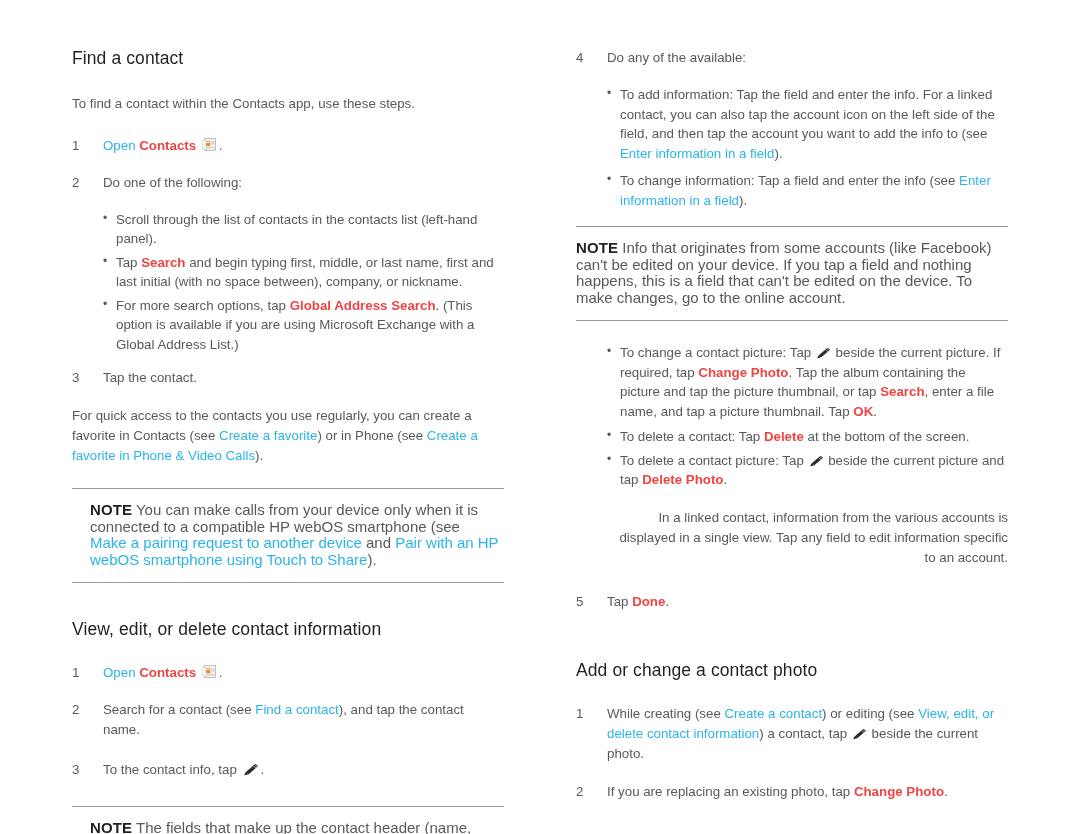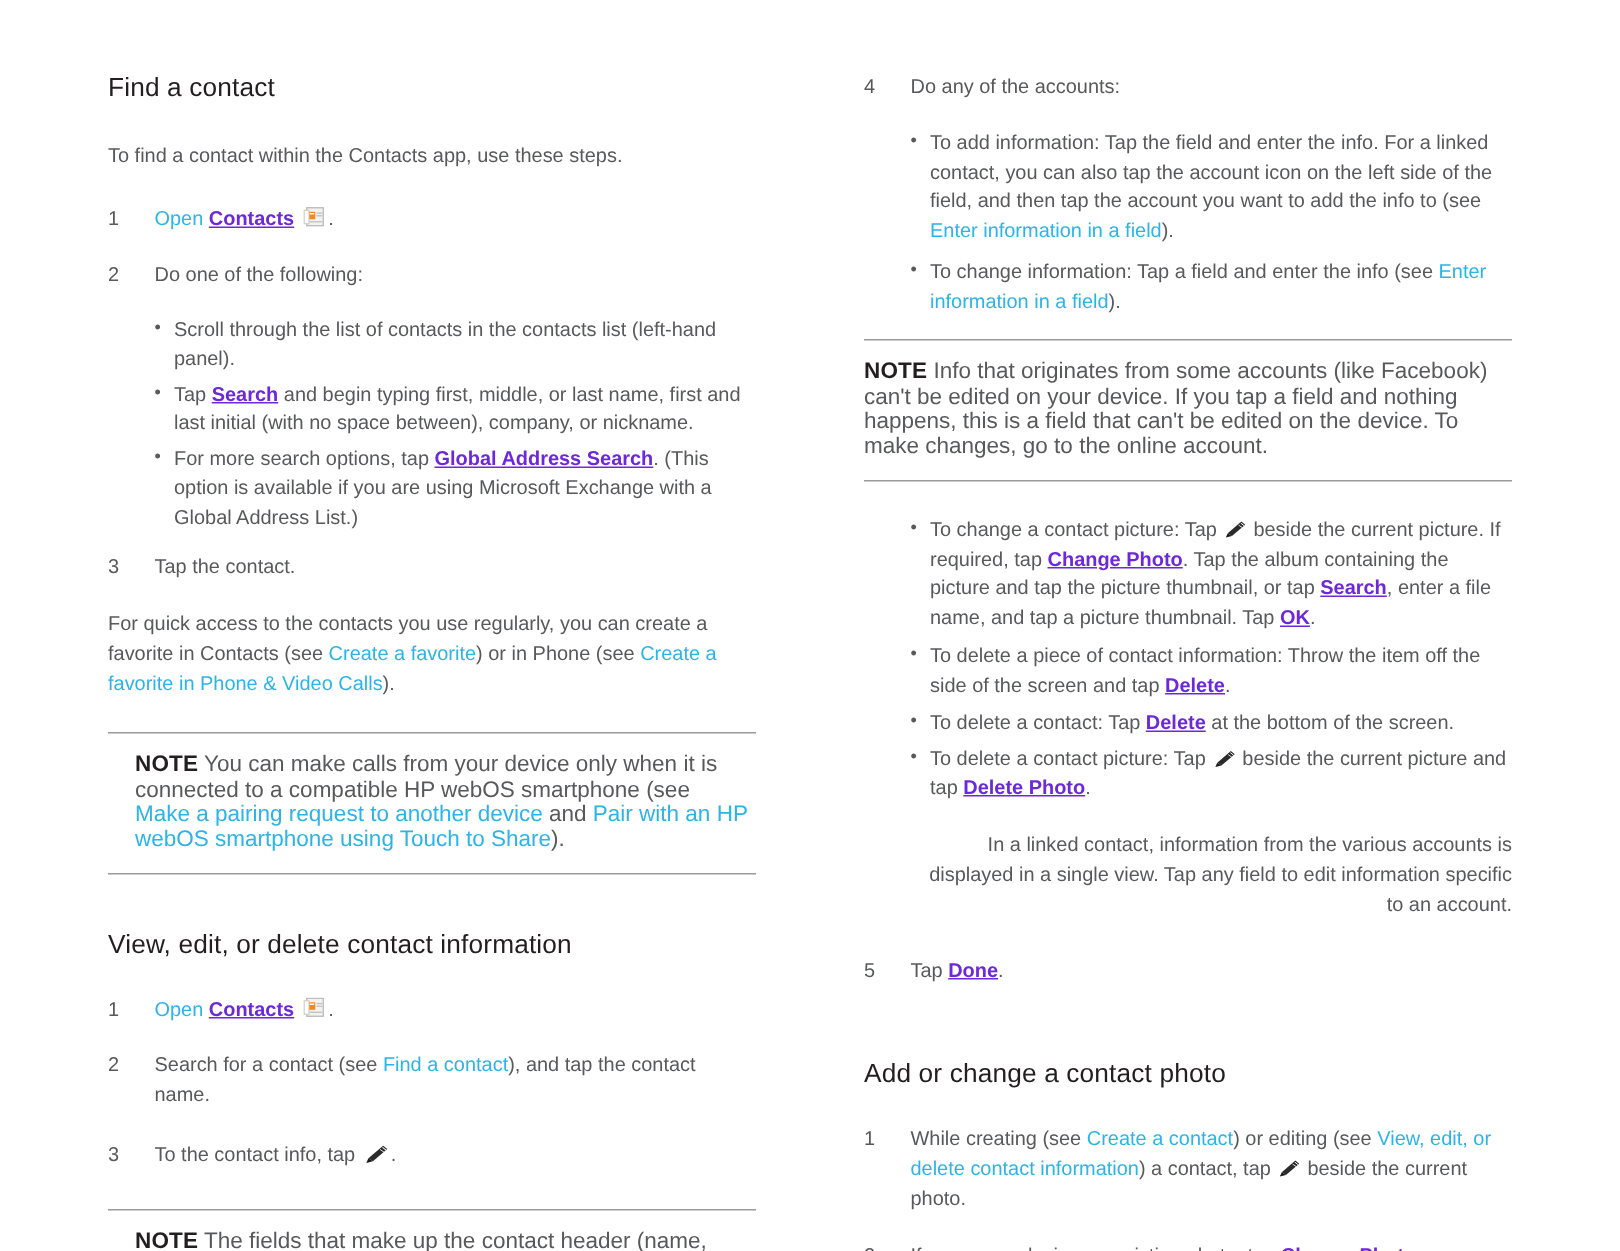--- a/index.html
+++ b/index.html
@@ -111,22 +111,21 @@
     color: #58595b;
   }
   .note .note-label {
     font-weight: bold;
     color: #231f20;
     letter-spacing: 0.1px;
   }
 
   b, strong, .b {
     font-weight: bold;
-    color: #6d28d9;
-    text-decoration: underline;
+    color: #ef4444;
   }
   a.lnk, .lnk {
     color: #2cb4e8;
     text-decoration: none;
   }
 
   
   .icon {
     display: inline-block;
     vertical-align: -2px;
@@ -267,21 +266,21 @@
       </div>
     </div>
 
   </div>
 
   <div class="col col-right">
 
     <ol class="steps">
       <li class="step tight">
         <span class="num">4</span>
-        <span>Do any of the accounts:</span>
+        <span>Do any of the available:</span>
       </li>
     </ol>
 
     <ul class="bullets indented" style="margin-top:12px;">
       <li class="bullet" style="margin-bottom:8px;">
         <span>To add information: Tap the field and enter the info.  For a linked contact, you can also tap the account icon on the left side of the field, and then tap the account you want to add the info to (see </span><span class="lnk">Enter information in a field</span><span>).</span>
       </li>
       <li class="bullet">
         <span>To change information: Tap a field and enter the info (see </span><span class="lnk">Enter information in a field</span><span>).</span>
       </li>
@@ -300,23 +299,20 @@
         <span>To change a contact picture: Tap </span><span class="icon icon-pencil-r">
           <svg viewBox="0 0 16 13" width="15" height="12">
             <polygon points="12.4,0.8 15.2,3.0 5.6,11.2 2.6,9.2" fill="#2b2b2b"></polygon>
             <polygon points="2.6,9.2 5.6,11.2 1.2,12.3" fill="#1a1a1a"></polygon>
             <line x1="12.0" y1="1.9" x2="14.4" y2="3.8" stroke="#ffffff" stroke-width="0.7"></line>
             <line x1="10.4" y1="3.3" x2="13.0" y2="5.1" stroke="#ffffff" stroke-width="0.6"></line>
           </svg>
         </span><span> beside the current picture. If required, tap </span><span class="b">Change Photo</span><span>. Tap the album containing the picture and tap the picture thumbnail, or tap </span><span class="b">Search</span><span>, enter a file name, and tap a picture thumbnail. Tap </span><span class="b">OK</span><span>.</span>
       </li>
 
-      <li class="bullet" style="margin-bottom:6px;">
-        <span>To delete a piece of contact information: Throw the item off the side of the screen and tap </span><span class="b">Delete</span><span>.</span>
-      </li>
 
       <li class="bullet">
         <span>To delete a contact: Tap </span><span class="b">Delete</span><span> at the bottom of the screen.</span>
       </li>
 
       <li class="bullet" style="margin-bottom:6px;">
         <span>To delete a contact picture: Tap </span><span class="icon icon-pencil-r">
           <svg viewBox="0 0 16 13" width="15" height="12">
             <polygon points="12.4,0.8 15.2,3.0 5.6,11.2 2.6,9.2" fill="#2b2b2b"></polygon>
             <polygon points="2.6,9.2 5.6,11.2 1.2,12.3" fill="#1a1a1a"></polygon>

